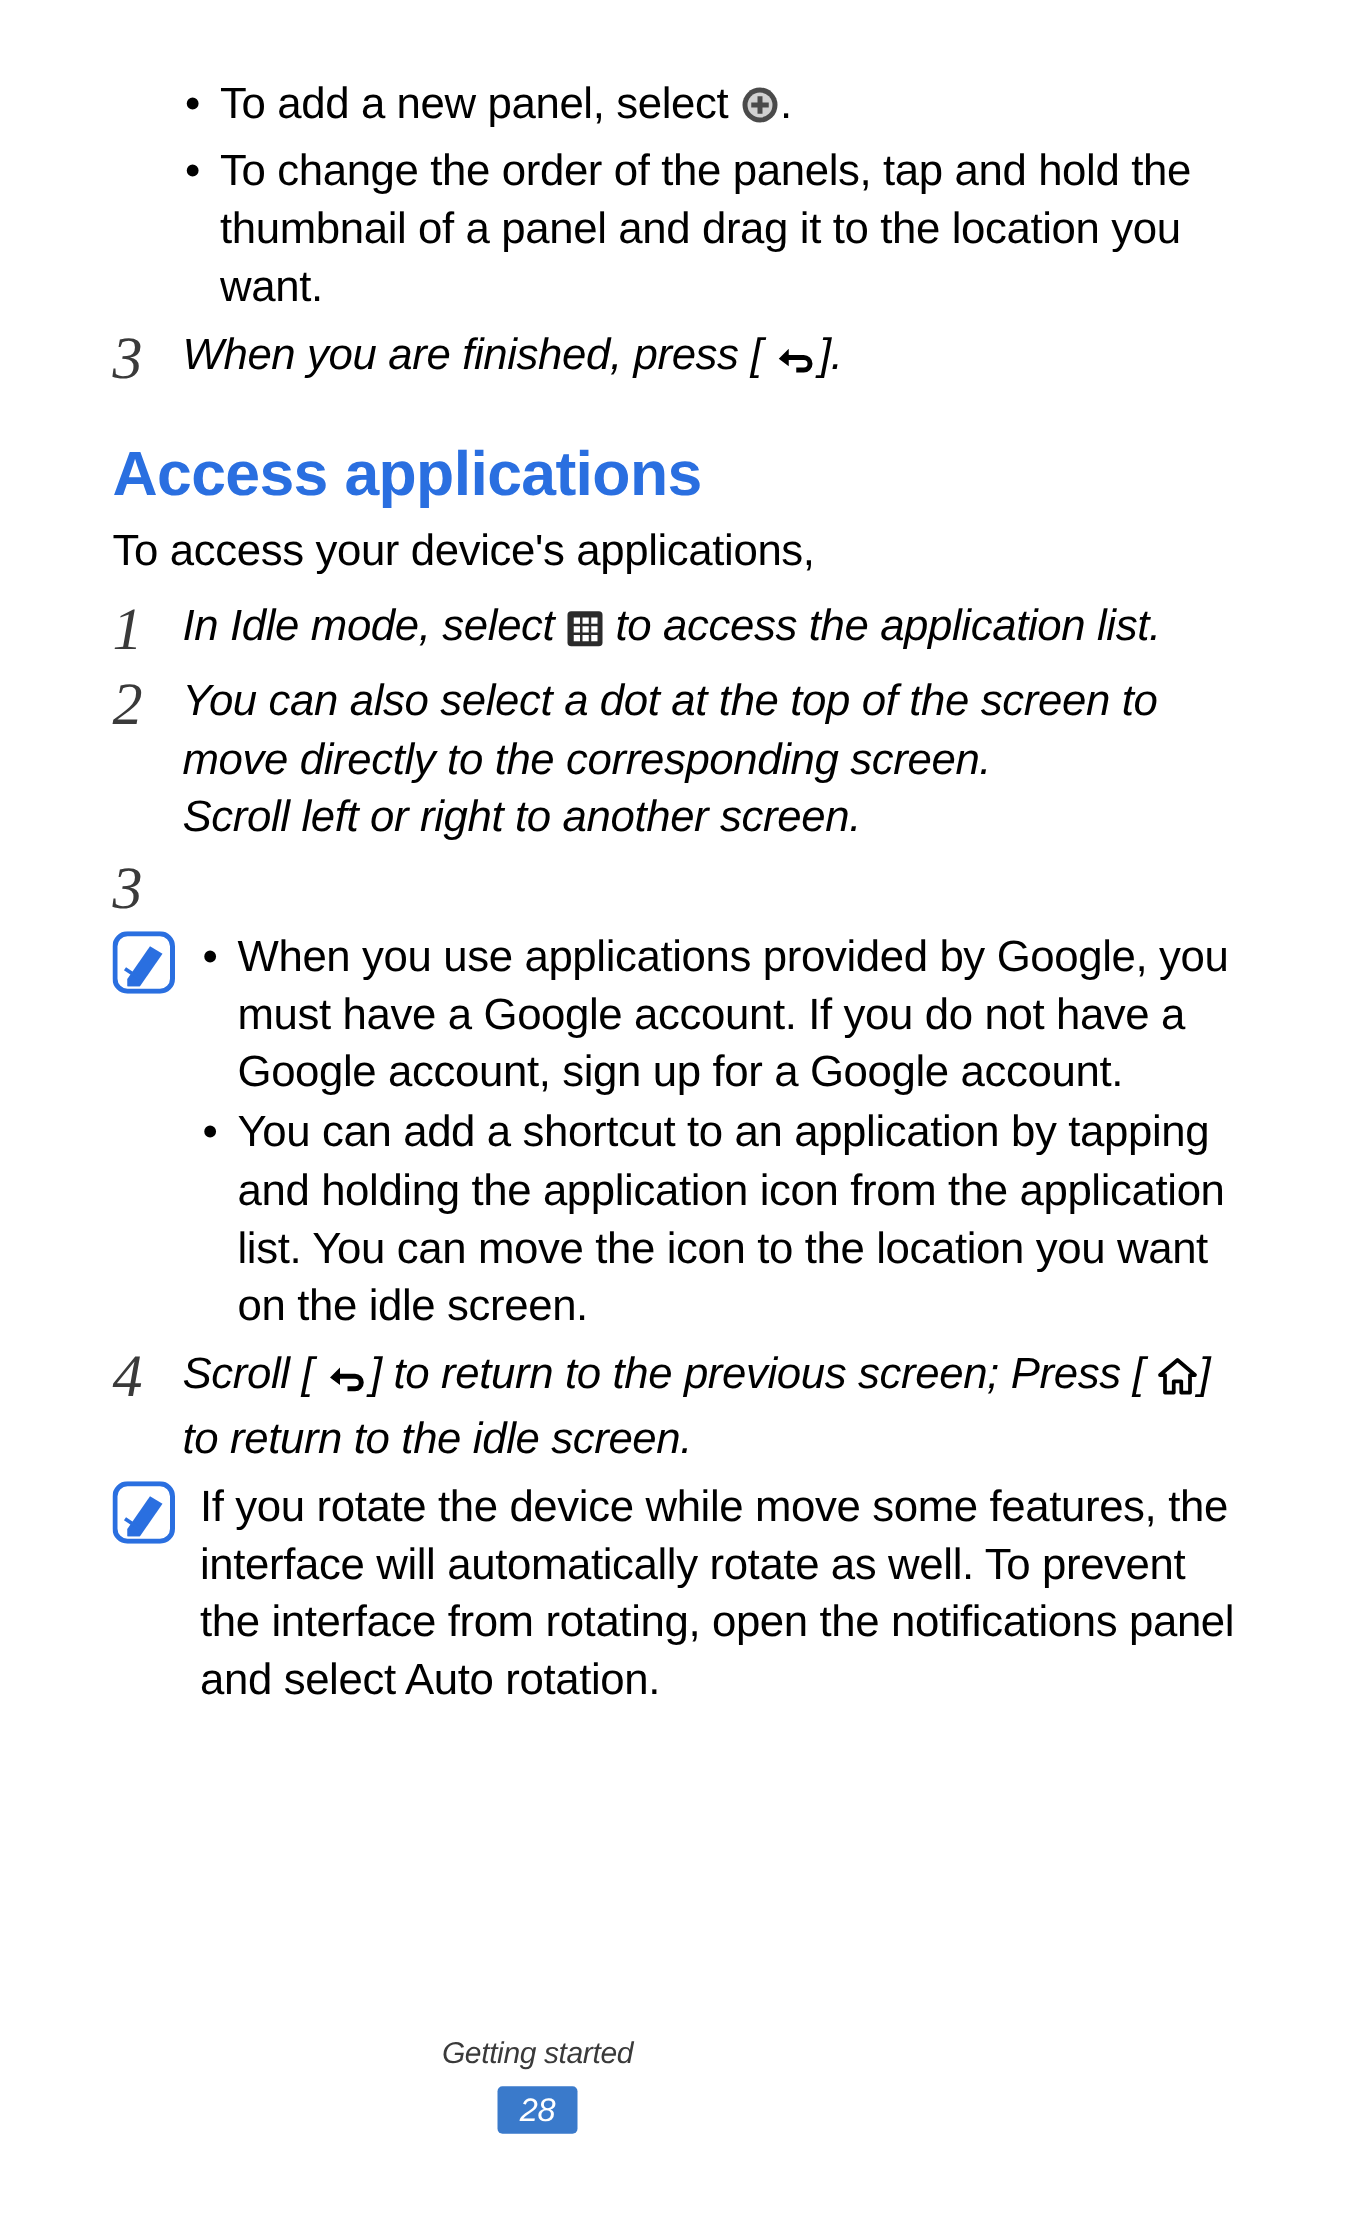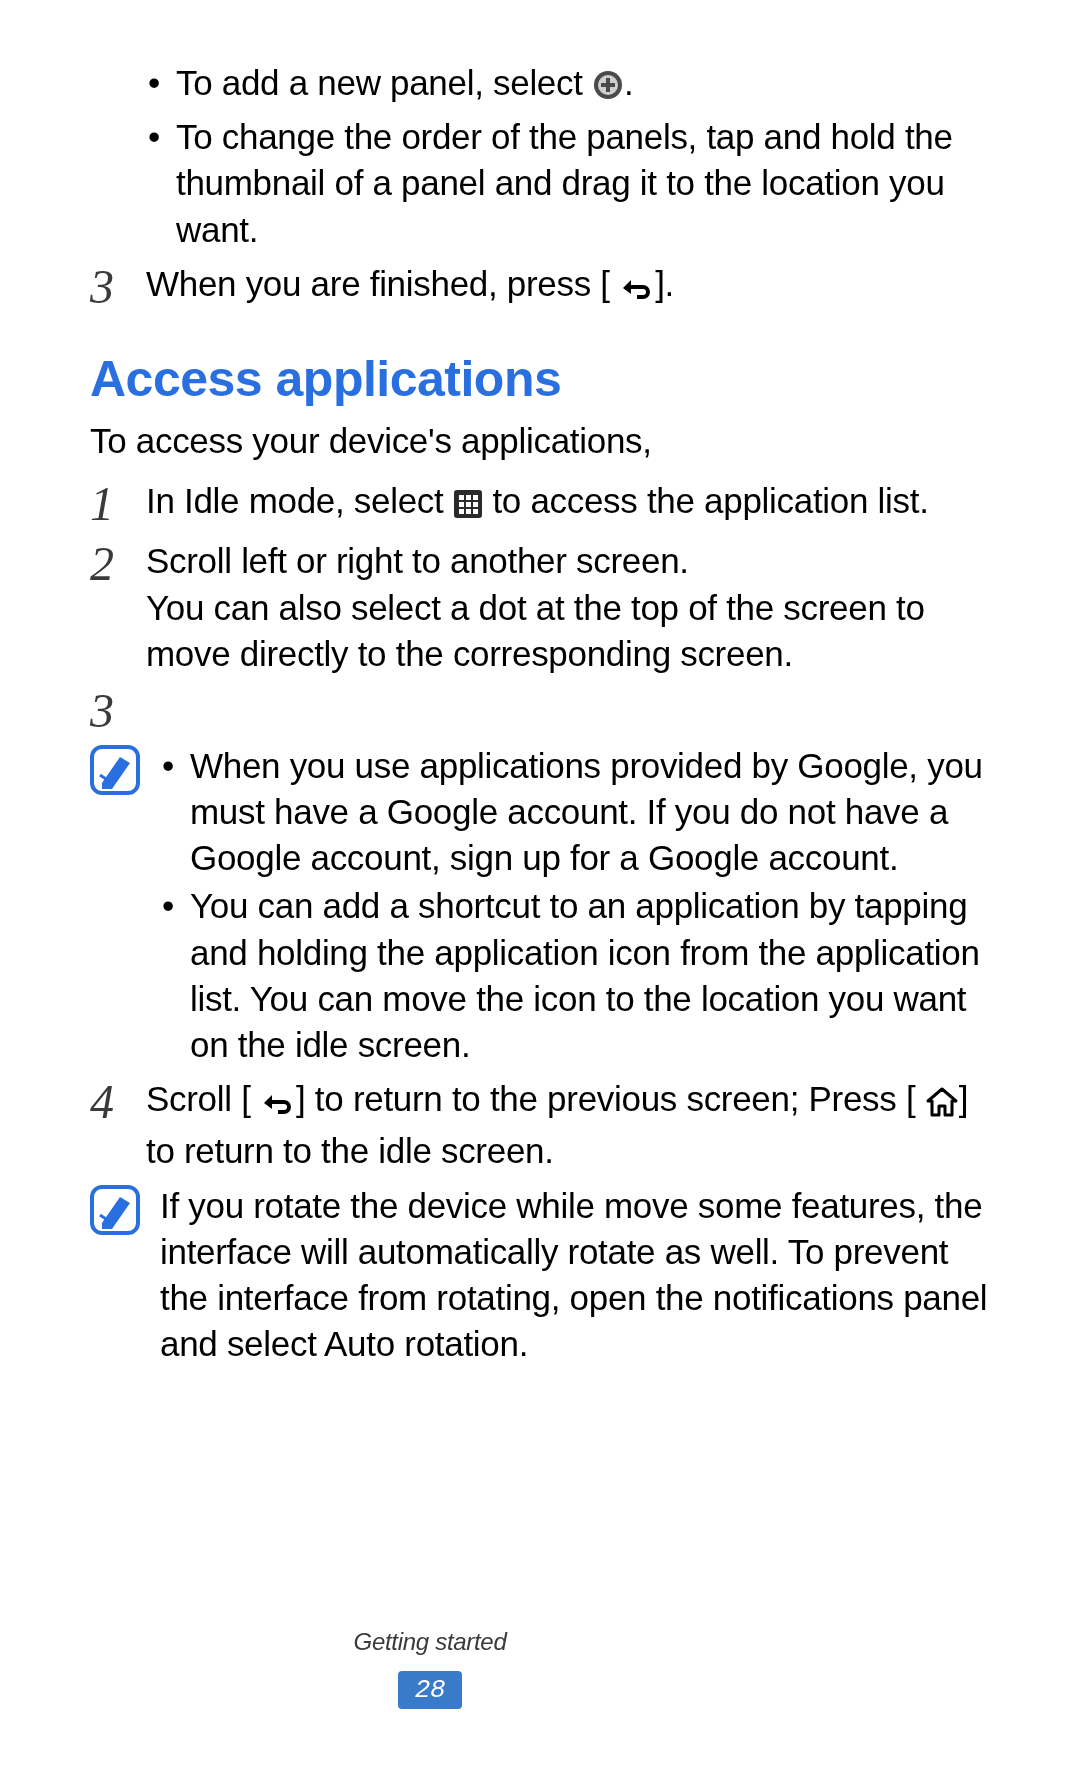--- a/index.html
+++ b/index.html
@@ -34,20 +34,21 @@
     font-size: 48px;
     line-height: 1;
     color: #3a3a3a;
     width: 56px;
     flex: none;
     text-align: left;
     padding-top: 2px;
   }
   .step-body {
     flex: 1;
+    font-style: italic;
   }
   .sub-bullets {
     margin-left: 56px;
   }
   .bullet-row {
     display: flex;
     align-items: flex-start;
     margin-bottom: 2px;
   }
   .bullet-dot {
@@ -106,21 +107,21 @@
   }
   .page-badge {
     display: inline-block;
     min-width: 48px;
     padding: 2px 8px;
     background: #3a7acb;
     color: #ffffff;
     font-style: italic;
     font-size: 26px;
     border-radius: 4px;
-    font-family: Liberation Mono, monospace;
+    font-family: Liberation Sans, sans-serif;
   }
   .bold { font-weight: 400; }
   .spacer-sm { height: 6px; }
 </style>
 </head>
 <body>
 
 <div class="page body-text">
 
   <div class="sub-bullets">
@@ -180,22 +181,22 @@
           <rect x="20" y="20" width="5" height="5" fill="#ffffff"></rect>
         </svg>
       </span>
       <span> to access the application list.</span>
     </div>
   </div>
 
   <div class="step-row">
     <div class="step-num">2</div>
     <div class="step-body">
+      <div>You can also select a dot at the top of the screen to move directly to the corresponding screen.</div>
       <div>Scroll left or right to another screen.</div>
-      <div>You can also select a dot at the top of the screen to move directly to the corresponding screen.</div>
     </div>
   </div>
 
   <div class="step-row">
     <div class="step-num">3</div>
   </div>
 
   <div class="note-block">
     <div class="note-icon-wrap">
       <svg class="note-icon" viewBox="0 0 50 50">

